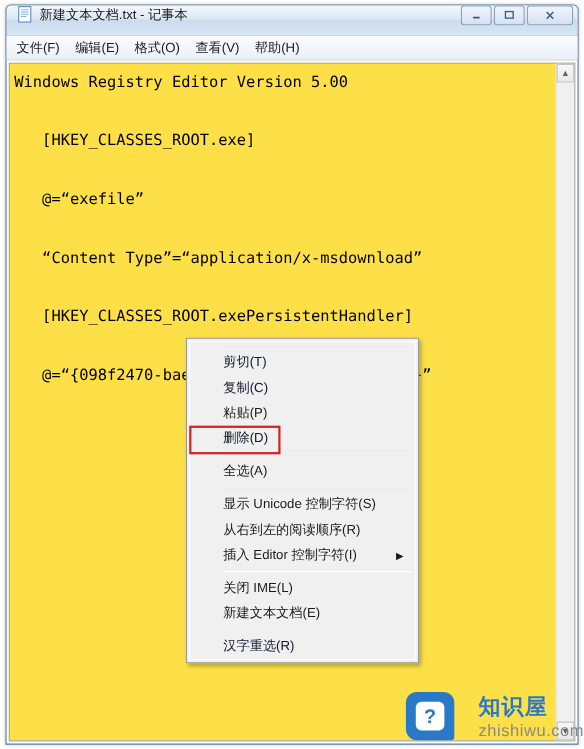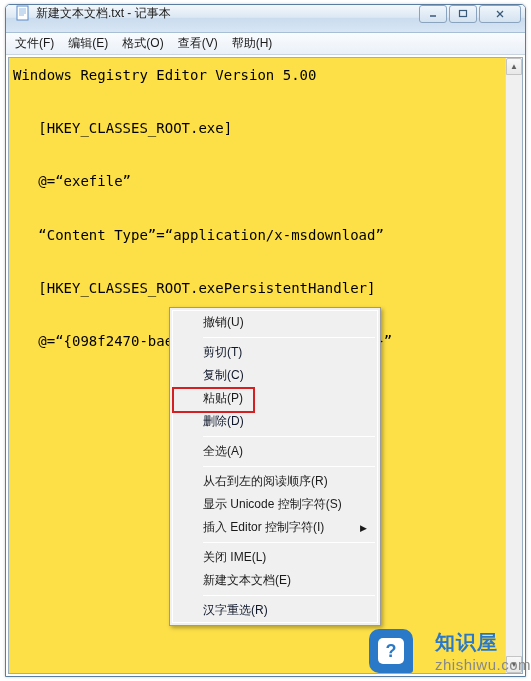--- a/index.html
+++ b/index.html
@@ -90,31 +90,30 @@
    @=“{098f2470-bae0-11cd-b579-08002b30bfeb}”</div>
   </div>
   <div class="scrollbar-v">
     <div class="sc-arrow up">▲</div>
     <div class="sc-arrow down">▼</div>
   </div>
 </div>
 
 <div class="context-menu">
   <div class="cm-inner">
-    <div class="cm-item">撤销(U)</div>
     <div class="cm-sep"></div>
     <div class="cm-item disabled">剪切(T)</div>
     <div class="cm-item disabled">复制(C)</div>
     <div class="cm-item">粘贴(P)</div>
     <div class="cm-item disabled">删除(D)</div>
     <div class="cm-sep"></div>
     <div class="cm-item">全选(A)</div>
     <div class="cm-sep"></div>
+    <div class="cm-item">显示 Unicode 控制字符(S)</div>
     <div class="cm-item">从右到左的阅读顺序(R)</div>
-    <div class="cm-item">显示 Unicode 控制字符(S)</div>
     <div class="cm-item">
         <span>插入 Editor 控制字符(I)</span>
         <span class="cm-arrow">▶</span>
       </div>
     <div class="cm-sep"></div>
     <div class="cm-item">关闭 IME(L)</div>
     <div class="cm-item">新建文本文档(E)</div>
     <div class="cm-sep"></div>
     <div class="cm-item disabled">汉字重选(R)</div>
   </div>

